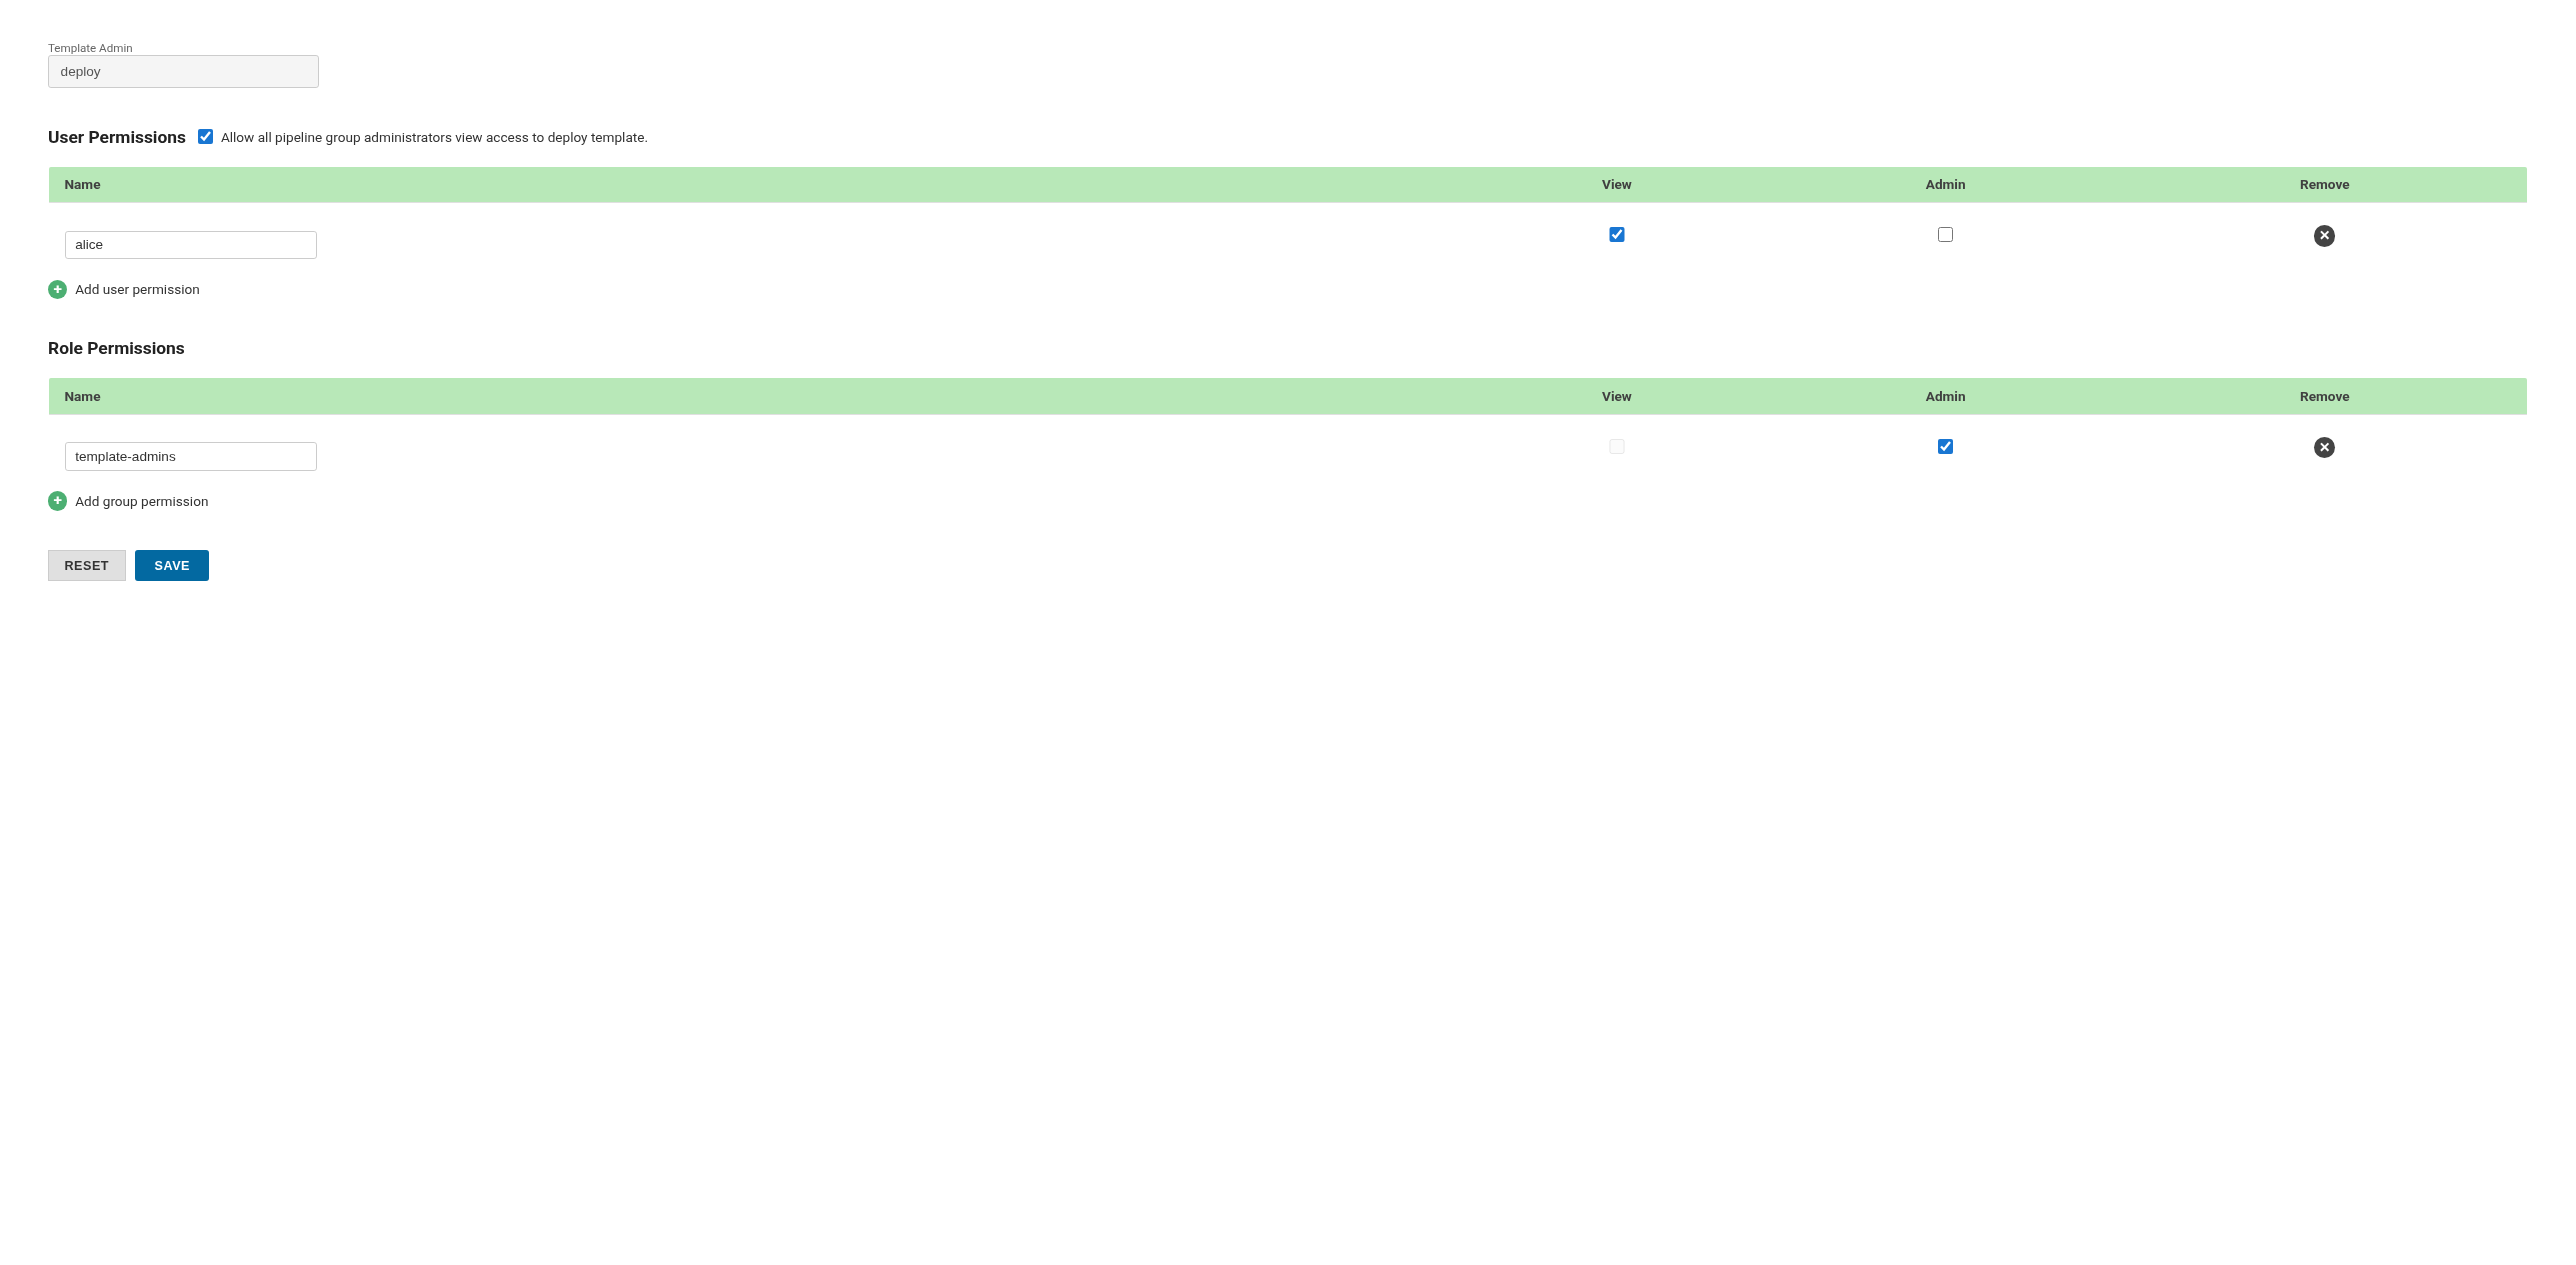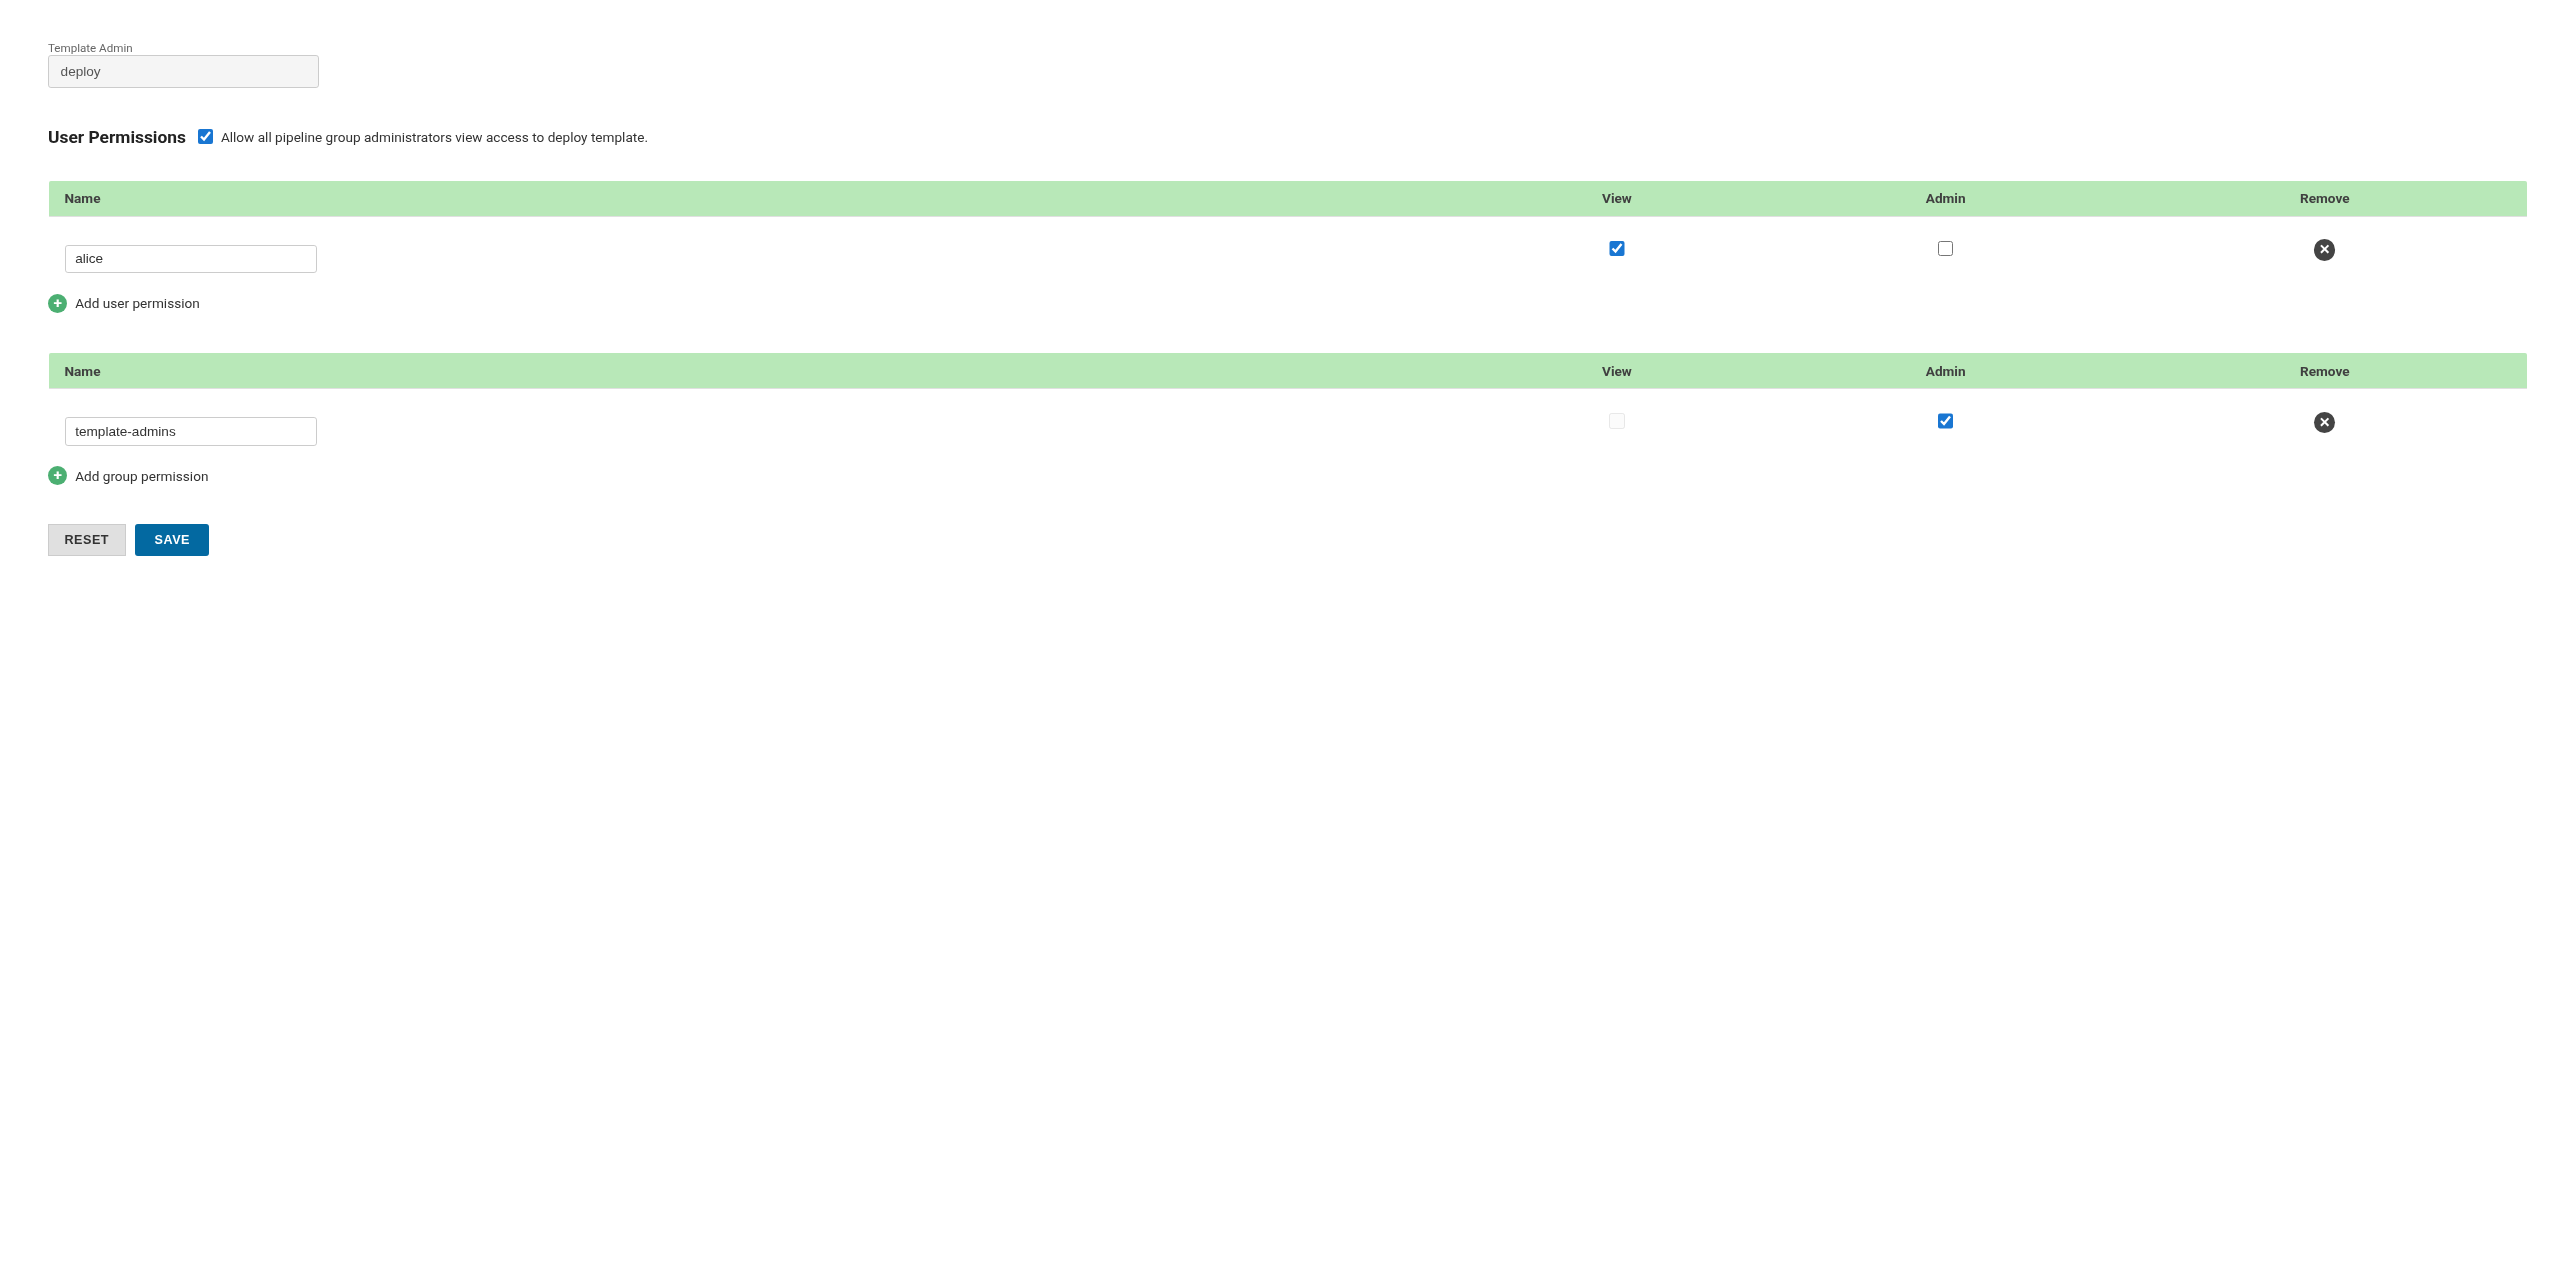--- a/index.html
+++ b/index.html
@@ -31,21 +31,21 @@
       font-size: 17.4px;
       font-weight: 700;
       color: #222;
     }
 
     .permissions-header {
       display: flex;
       align-items: center;
       gap: 11.6px;
       margin-top: 39px;
-      margin-bottom: 33px;
+      margin-bottom: 19px;
     }
 
     .allow-checkbox-label {
       display: flex;
       align-items: center;
       gap: 7.8px;
       font-size: 13.6px;
       color: #333;
     }
 
@@ -248,20 +248,21 @@
     </tr>
   </tbody>
 </table>
 
 <div class="add-permission-row">
   <span class="add-icon">+</span>
   <span class="add-permission-text">Add user permission</span>
 </div>
 
 <div class="role-section">
+  <div class="section-heading">Role Permissions</div>
 
   <table class="permissions-table" style="margin-top: 0;">
     <thead>
       <tr>
         <th>Name</th>
         <th class="center">View</th>
         <th class="center">Admin</th>
         <th class="center">Remove</th>
       </tr>
     </thead>

